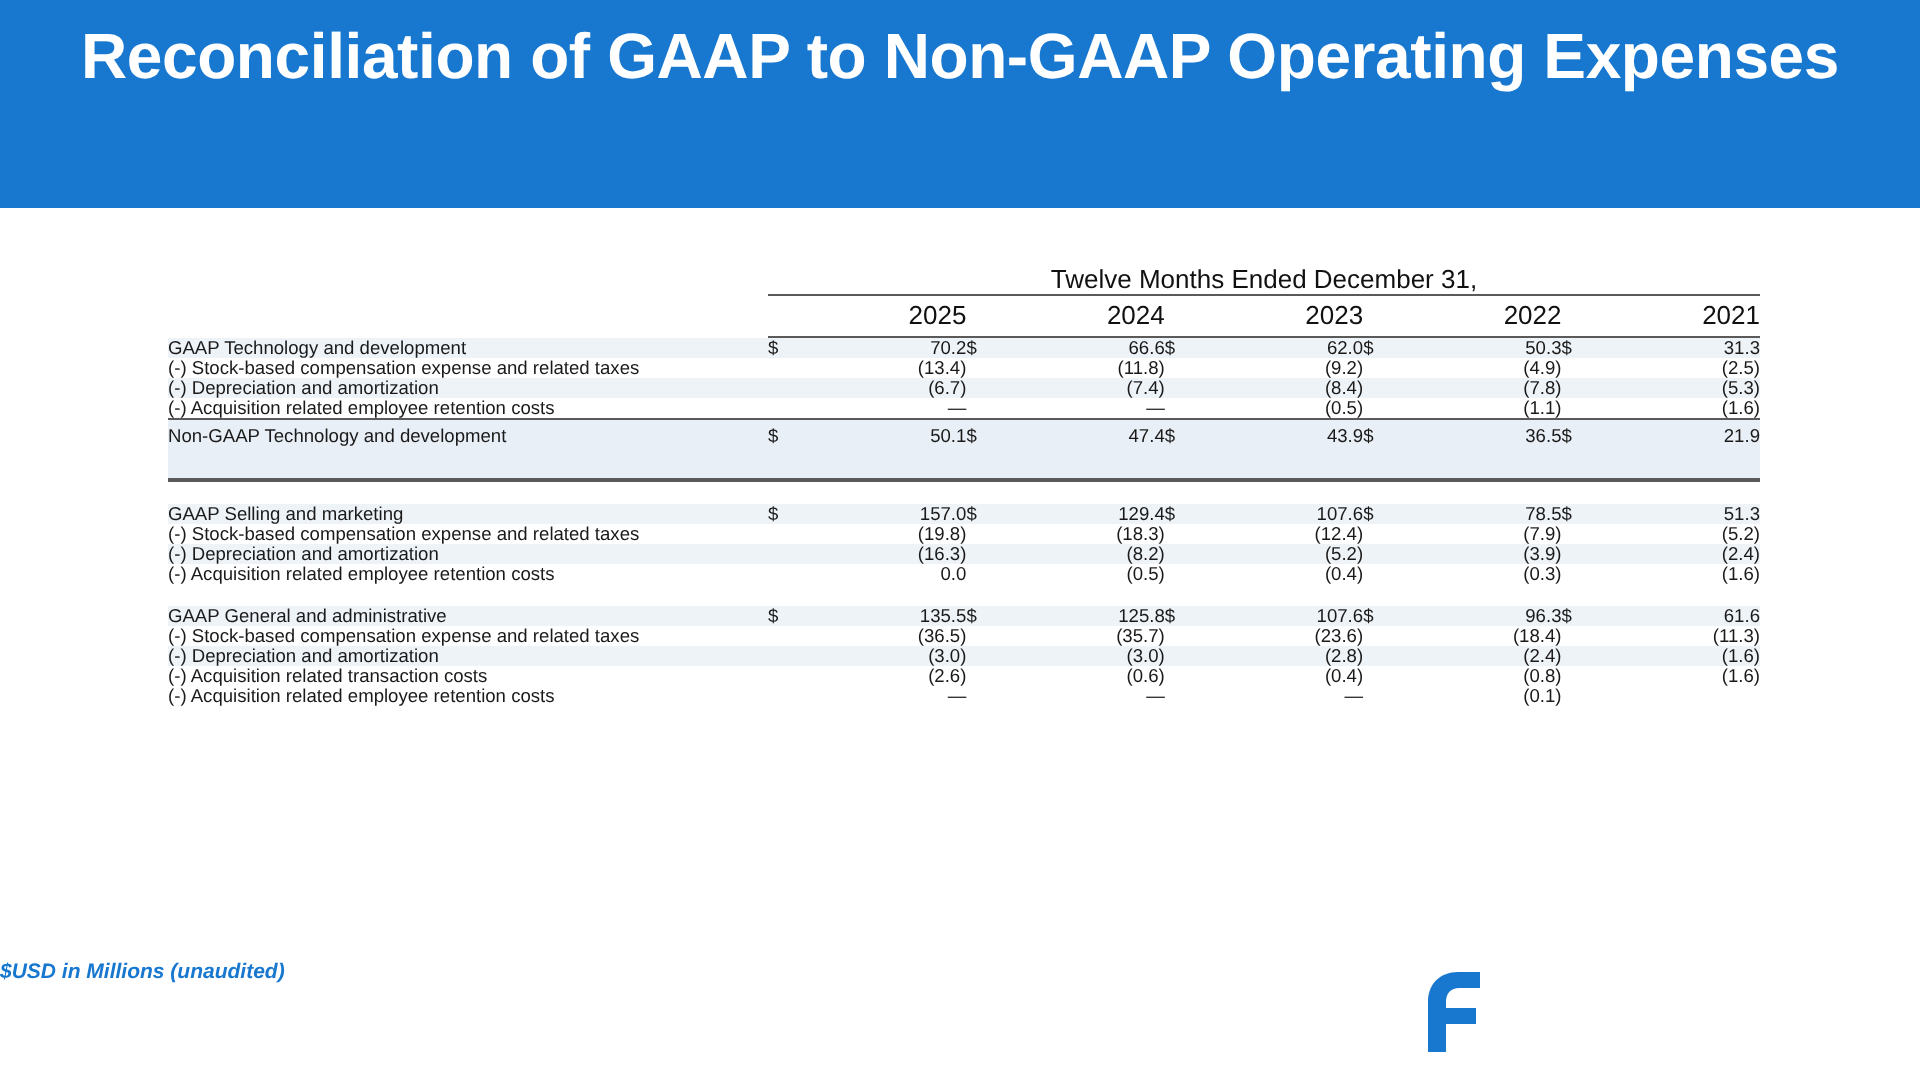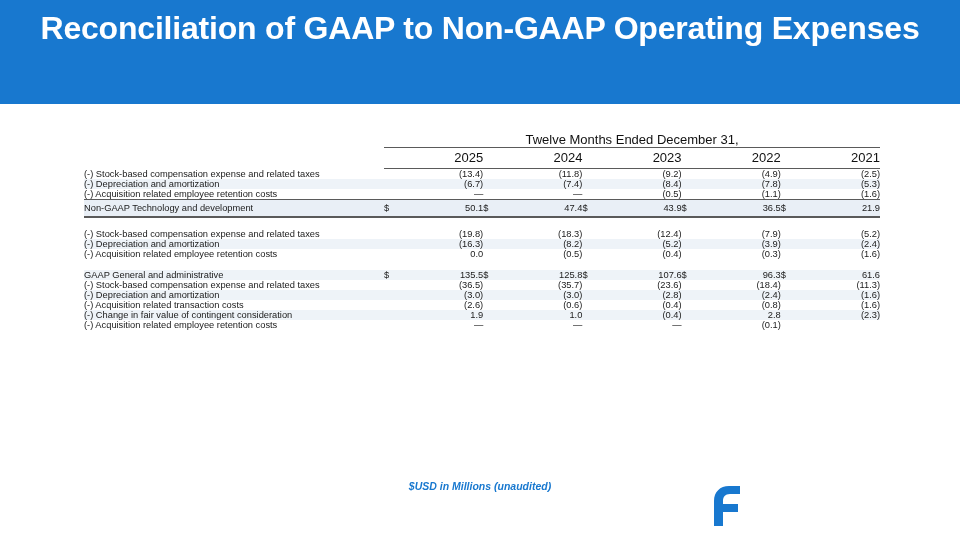--- a/index.html
+++ b/index.html
@@ -92,34 +92,34 @@
     padding: 2.2px 8px 2.2px 0;
     white-space: nowrap;
   }
   tr.shade td { background: #eef3f8; }
   tr.plain td { background: #ffffff; }
   tr.total td {
     background: #e9eff6;
     border-top: 1px solid #5a5a5a;
     border-bottom: 2.5px solid #5a5a5a;
     padding-top: 3px;
-    padding-bottom: 3px;
+    padding-bottom: 16px;
   }
   tr.total td.lbl { font-weight: normal; }
   tr.gap td {
     height: 11px;
     background: #ffffff;
     border: none;
   }
   .footnote {
     position: absolute;
     left: 0;
     top: 480px;
     width: 960px;
-    text-align: center;
+    text-align: left;
     color: #1878cf;
     font-size: 10.5px;
     font-weight: bold;
     font-style: italic;
   }
   .logo {
     position: absolute;
     right: 22px;
     bottom: 12px;
     width: 40px;
@@ -160,20 +160,33 @@
             <td class="yr-cell">2025</td>
             <td class="yr-cell"></td>
             <td class="yr-cell">2024</td>
             <td class="yr-cell"></td>
             <td class="yr-cell">2023</td>
             <td class="yr-cell"></td>
             <td class="yr-cell">2022</td>
             <td class="yr-cell"></td>
             <td class="yr-cell">2021</td>
           </tr>
+          <tr class="shade">
+            <td class="lbl">GAAP Technology and development</td>
+            <td class="cur">$</td>
+            <td class="num">70.2</td>
+            <td class="cur">$</td>
+            <td class="num">66.6</td>
+            <td class="cur">$</td>
+            <td class="num">62.0</td>
+            <td class="cur">$</td>
+            <td class="num">50.3</td>
+            <td class="cur">$</td>
+            <td class="num">31.3</td>
+          </tr>
           <tr class="plain">
             <td class="lbl">(-) Stock-based compensation expense and related taxes</td>
             <td class="cur"></td>
             <td class="num">(13.4)</td>
             <td class="cur"></td>
             <td class="num">(11.8)</td>
             <td class="cur"></td>
             <td class="num">(9.2)</td>
             <td class="cur"></td>
             <td class="num">(4.9)</td>
@@ -215,20 +228,33 @@
             <td class="cur">$</td>
             <td class="num">43.9</td>
             <td class="cur">$</td>
             <td class="num">36.5</td>
             <td class="cur">$</td>
             <td class="num">21.9</td>
           </tr>
           <tr class="gap">
             <td colspan="11"></td>
           </tr>
+          <tr class="shade">
+            <td class="lbl">GAAP Selling and marketing</td>
+            <td class="cur">$</td>
+            <td class="num">157.0</td>
+            <td class="cur">$</td>
+            <td class="num">129.4</td>
+            <td class="cur">$</td>
+            <td class="num">107.6</td>
+            <td class="cur">$</td>
+            <td class="num">78.5</td>
+            <td class="cur">$</td>
+            <td class="num">51.3</td>
+          </tr>
           <tr class="plain">
             <td class="lbl">(-) Stock-based compensation expense and related taxes</td>
             <td class="cur"></td>
             <td class="num">(19.8)</td>
             <td class="cur"></td>
             <td class="num">(18.3)</td>
             <td class="cur"></td>
             <td class="num">(12.4)</td>
             <td class="cur"></td>
             <td class="num">(7.9)</td>
@@ -308,33 +334,20 @@
             <td class="cur"></td>
             <td class="num">(2.6)</td>
             <td class="cur"></td>
             <td class="num">(0.6)</td>
             <td class="cur"></td>
             <td class="num">(0.4)</td>
             <td class="cur"></td>
             <td class="num">(0.8)</td>
             <td class="cur"></td>
             <td class="num">(1.6)</td>
-          </tr>
-          <tr class="shade">
-            <td class="lbl">(-) Change in fair value of contingent consideration</td>
-            <td class="cur"></td>
-            <td class="num">1.9</td>
-            <td class="cur"></td>
-            <td class="num">1.0</td>
-            <td class="cur"></td>
-            <td class="num">(0.4)</td>
-            <td class="cur"></td>
-            <td class="num">2.8</td>
-            <td class="cur"></td>
-            <td class="num">(2.3)</td>
           </tr>
           <tr class="plain">
             <td class="lbl">(-) Acquisition related employee retention costs</td>
             <td class="cur"></td>
             <td class="num">—</td>
             <td class="cur"></td>
             <td class="num">—</td>
             <td class="cur"></td>
             <td class="num">—</td>
             <td class="cur"></td>

